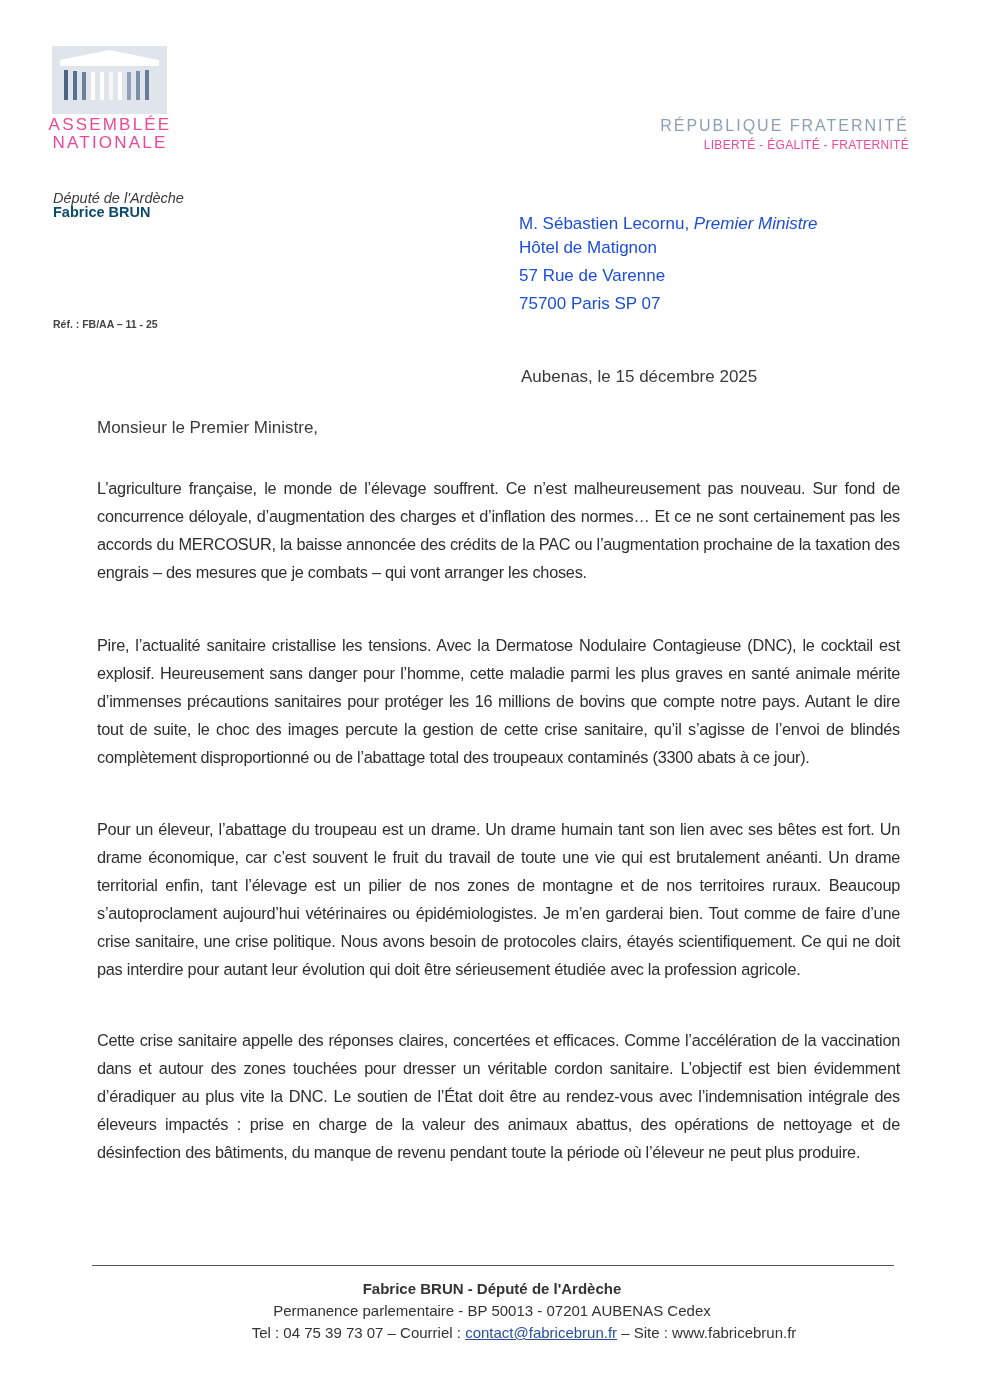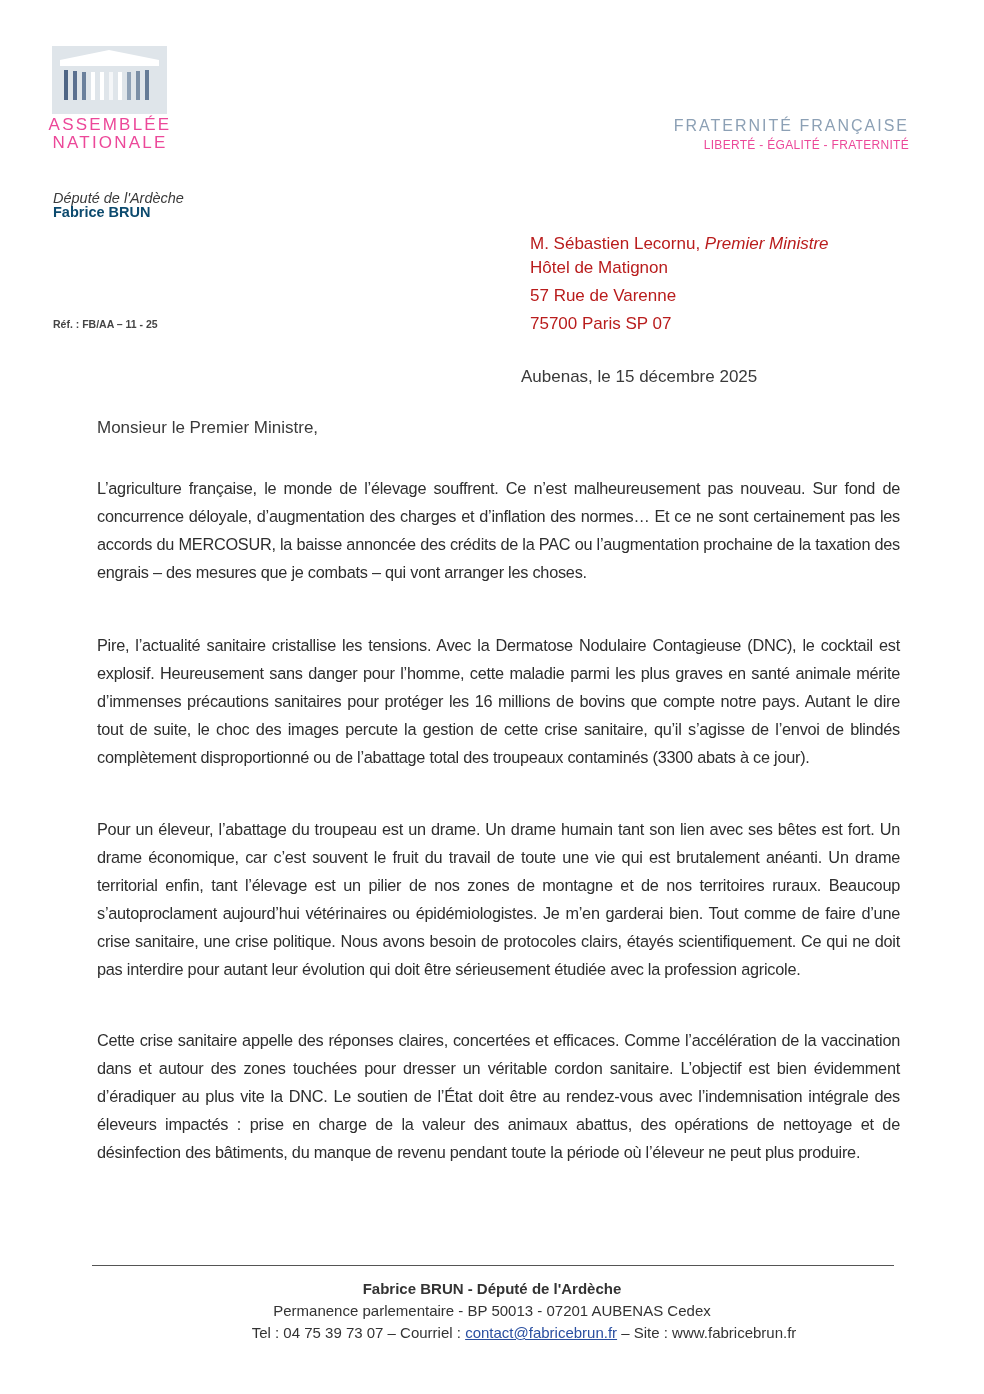--- a/index.html
+++ b/index.html
@@ -13,21 +13,21 @@
   .logo-text { left: 48px; top: 116px; width: 124px; font-size: 17px; letter-spacing: 2.2px;
                color: #ec4899; line-height: 18px; text-align: center; }
   .deputy-name { left: 53px; top: 168px; font-size: 14.5px; font-weight: bold; color: #0c4a6e; margin-top: 36px; }
   .deputy-role { left: 53px; top: 190px; font-size: 14.5px; font-style: italic; color: #3a3a3a; }
 
   
   .rep-1 { right: 75px; top: 117px; font-size: 16px; letter-spacing: 2px; color: #8ca0b5; text-align: right; }
   .rep-2 { right: 75px; top: 138px; font-size: 12px; color: #ec4899; letter-spacing: 0.3px; text-align: right; }
 
   
-  .addr { left: 530px; font-size: 17px; color: #b91c1c; margin-top: 20px; }
+  .addr { left: 519px; font-size: 17px; color: #1d4ed8; }
   .addr em { font-style: italic; }
 
   .ref { left: 53px; top: 318px; font-size: 10.5px; font-weight: bold; color: #444; }
   .date { left: 521px; top: 367px; font-size: 17px; color: #3a3a3a; }
   .salutation { left: 97px; top: 418px; font-size: 17px; color: #3a3a3a; }
 
   
   .para { left: 97px; width: 803px; font-size: 16.3px; line-height: 28px; text-align: justify;
           color: #2e2e2e; margin: 0; letter-spacing: -0.25px; }
   .p1 { top: 474px; }
@@ -61,21 +61,21 @@
     <rect x="93" y="24" width="4" height="30" fill="#657b96"></rect>
   </svg>
 </div>
 <div class="abs logo-text">
   <div>ASSEMBLÉE</div>
   <div>NATIONALE</div>
 </div>
 <div class="abs deputy-name">Fabrice BRUN</div>
 <div class="abs deputy-role">Député de l'Ardèche</div>
 
-<div class="abs rep-1">FRATERNITÉ FRANÇAISE</div>
+<div class="abs rep-1">RÉPUBLIQUE FRATERNITÉ</div>
 <div class="abs rep-2">LIBERTÉ - ÉGALITÉ - FRATERNITÉ</div>
 
 <div class="abs addr" style="top:214px;"><span>M. Sébastien Lecornu, </span><em>Premier Ministre</em></div>
 <div class="abs addr" style="top:238px;">Hôtel de Matignon</div>
 <div class="abs addr" style="top:266px;">57 Rue de Varenne</div>
 <div class="abs addr" style="top:294px;">75700 Paris SP 07</div>
 
 <div class="abs ref">Réf. : FB/AA – 11 - 25</div>
 
 <div class="abs date">Aubenas, le 15 décembre 2025</div>

